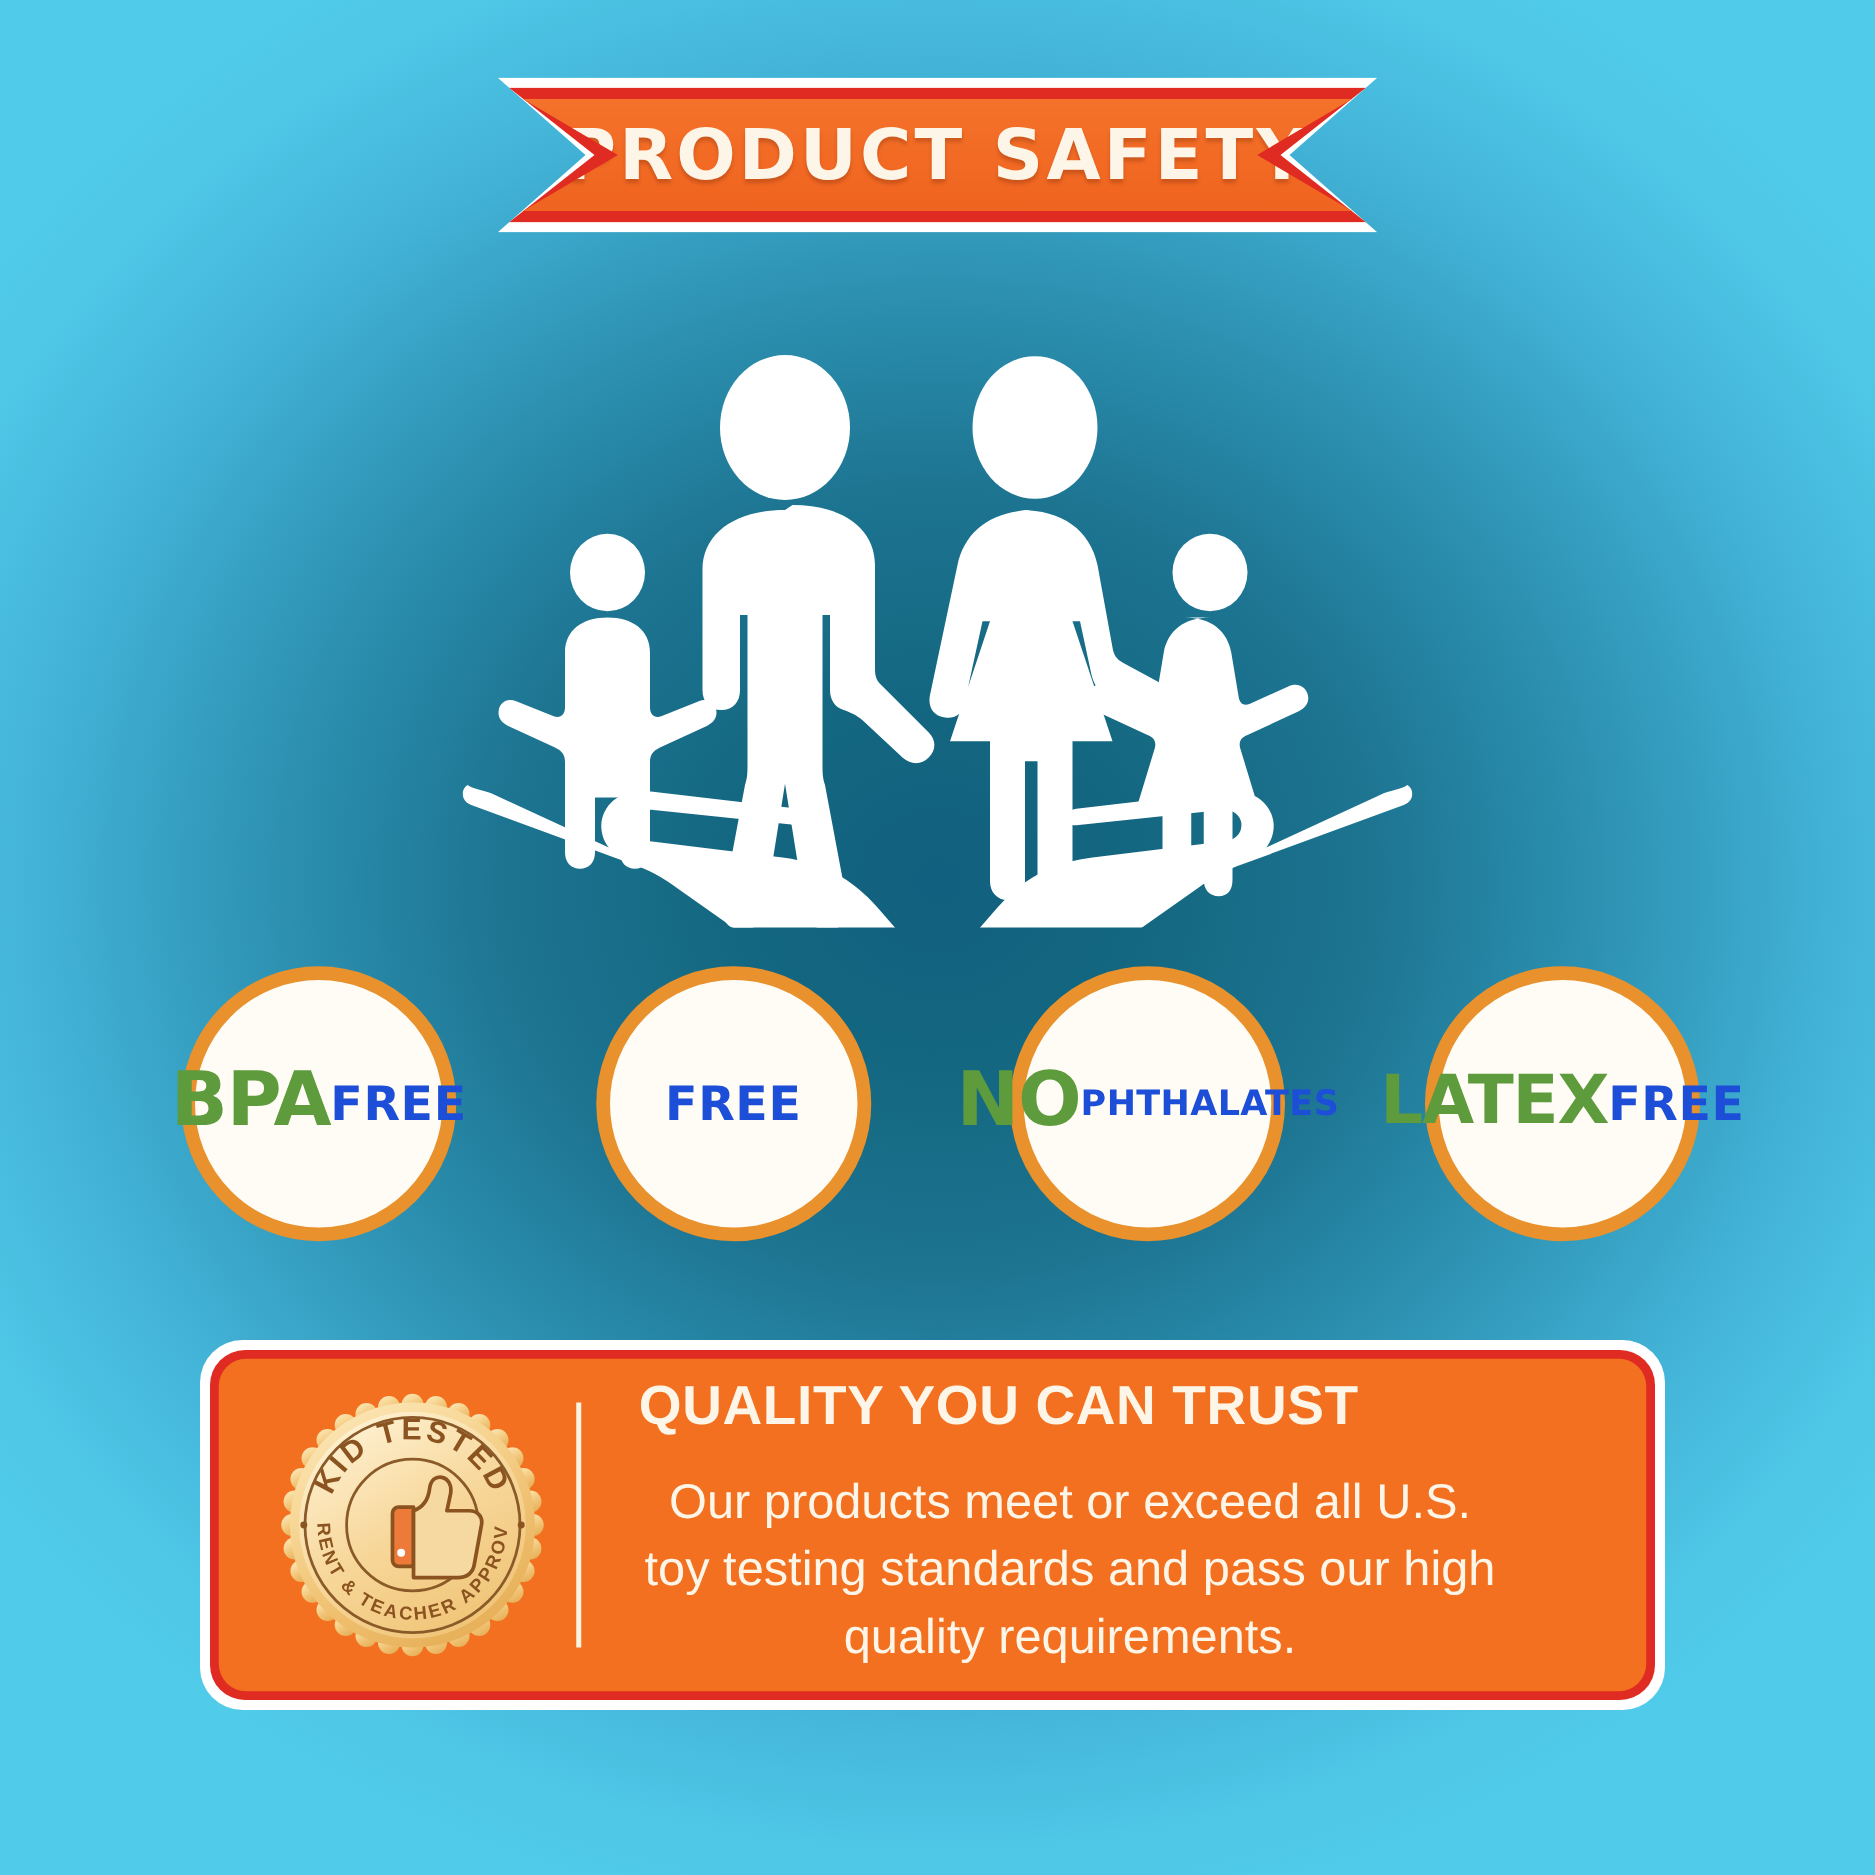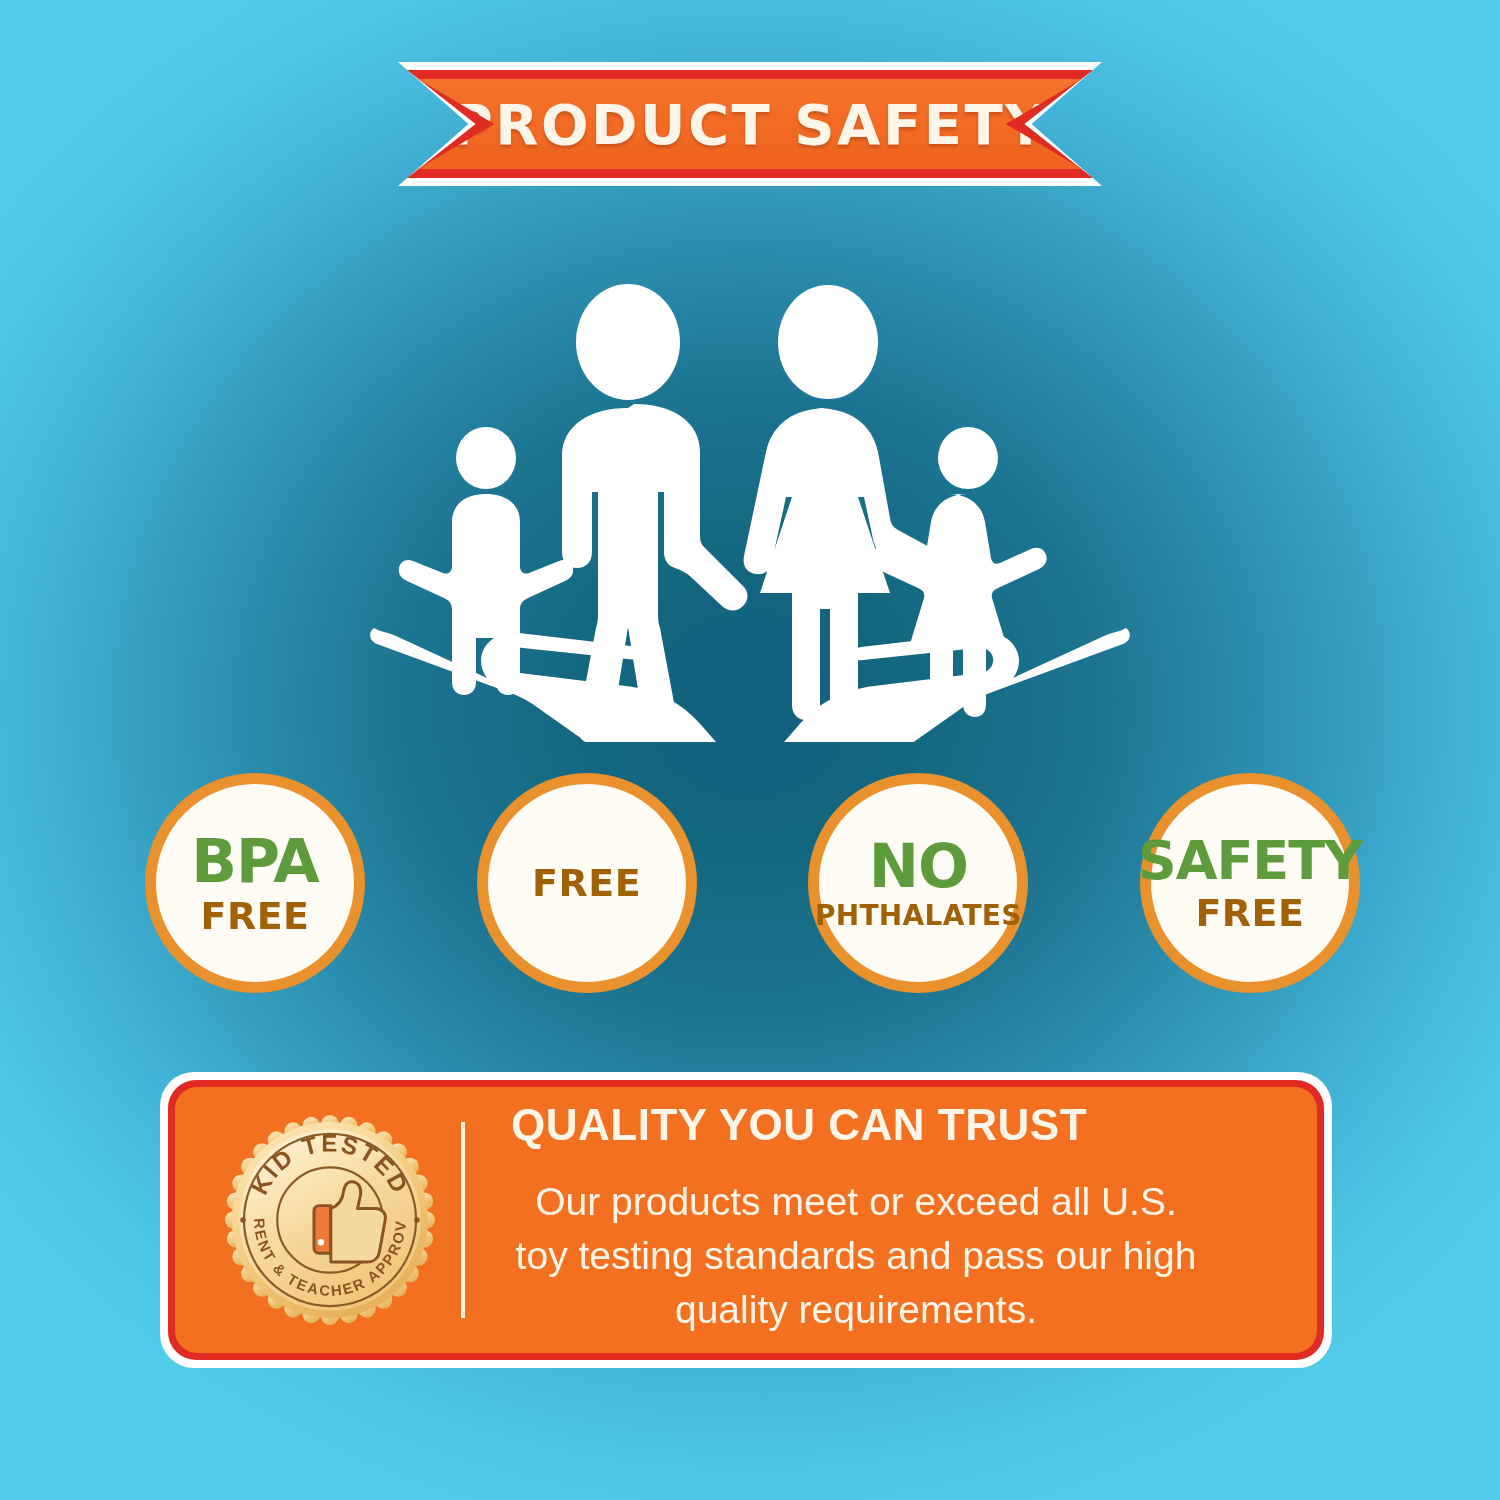--- a/index.html
+++ b/index.html
@@ -92,39 +92,39 @@
     align-items: center;
   }
   .badge {
     width: 220px;
     height: 220px;
     border-radius: 50%;
     background: #FEFCF5;
     border: 11px solid #E8912D;
     box-sizing: border-box;
     display: flex;
-    flex-direction: column;
+    flex-direction: row;
     align-items: center;
     justify-content: center;
     line-height: 1;
     user-select: none;
   }
   .badge-top {
     font-family: "DejaVu Sans", sans-serif;
     font-weight: bold;
     color: #5E9B3C;
     font-size: 60px;
     letter-spacing: -1px;
     margin-bottom: 6px;
   }
   .badge-top.sm { font-size: 54px; }
   .badge-bottom {
     font-family: "DejaVu Sans", sans-serif;
     font-weight: bold;
-    color: #a16207;
+    color: #1d4ed8;
     font-size: 38px;
     letter-spacing: 0.5px;
   }
   .badge-bottom.tiny { font-size: 28px; letter-spacing: 0.3px; }
 
   
   .panel-wrap {
     position: absolute;
     left: 160px;
     top: 1072px;
@@ -375,21 +375,21 @@
       <span class="badge-bottom">FREE</span>
     </div>
     <div class="badge">
       <span class="badge-bottom">FREE</span>
     </div>
     <div class="badge">
       <span class="badge-top">NO</span>
       <span class="badge-bottom tiny">PHTHALATES</span>
     </div>
     <div class="badge">
-      <span class="badge-top sm">SAFETY</span>
+      <span class="badge-top sm">LATEX</span>
       <span class="badge-bottom">FREE</span>
     </div>
   </div>
 
   <div class="panel-wrap">
     <div class="panel-white"></div>
     <div class="panel-red"></div>
     <div class="panel-orange">
 
       <div class="seal-cell">

